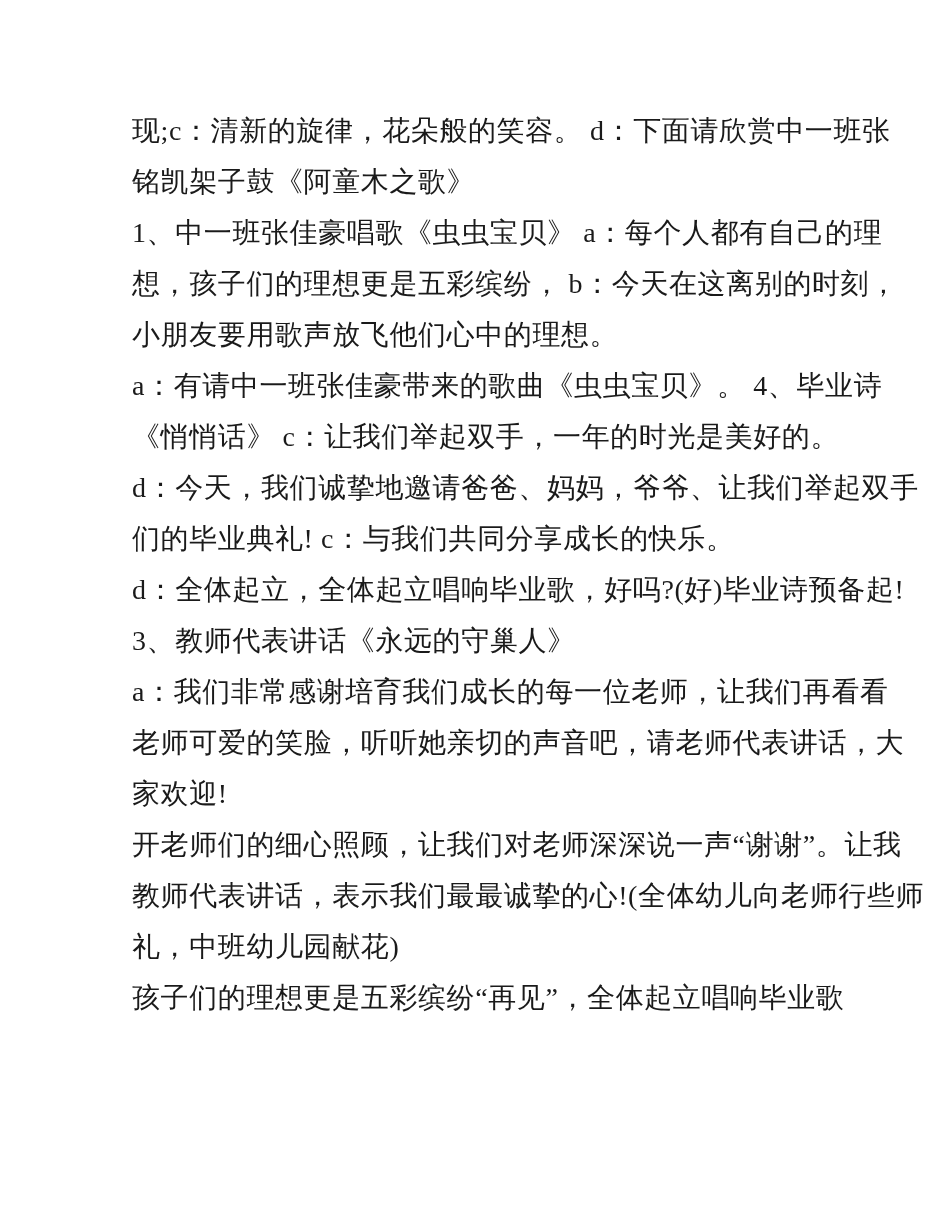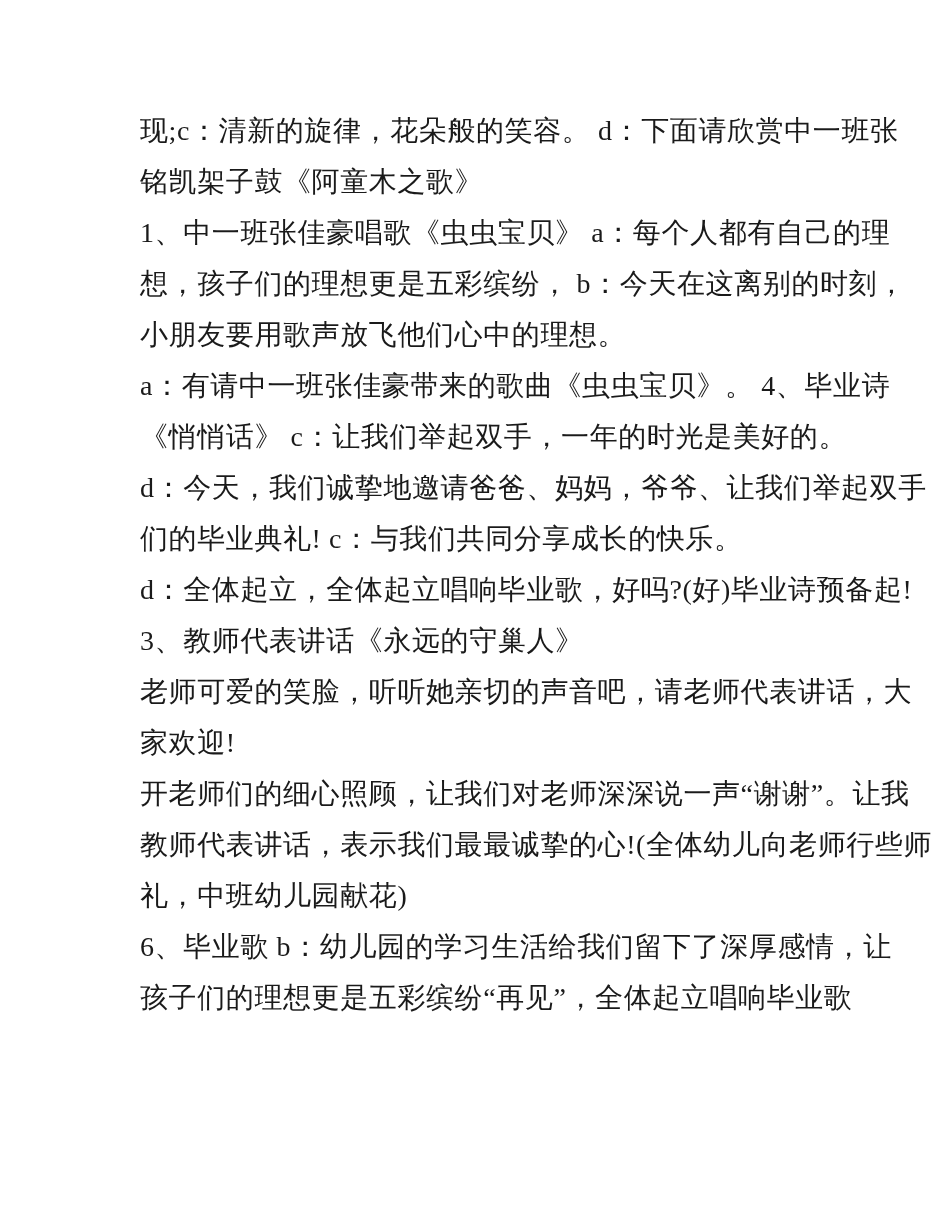--- a/index.html
+++ b/index.html
@@ -11,21 +11,21 @@
     position: relative;
     width: 950px;
     height: 1229px;
     background: #ffffff;
     overflow: hidden;
     font-family: "Liberation Serif", "DejaVu Serif", serif;
   }
   .text-block {
     position: absolute;
     top: 105px;
-    left: 140px;
+    left: 132px;
     width: 700px;
   }
   .line {
     margin: 0;
     padding: 0;
     font-size: 28px;
     line-height: 51px;
     height: 51px;
     letter-spacing: 0.6px;
     color: #1a1a1a;
@@ -42,21 +42,21 @@
     <p class="line">铭凯架子鼓《阿童木之歌》</p>
     <p class="line">1、中一班张佳豪唱歌《虫虫宝贝》 a：每个人都有自己的理</p>
     <p class="line">想，孩子们的理想更是五彩缤纷， b：今天在这离别的时刻，</p>
     <p class="line">小朋友要用歌声放飞他们心中的理想。</p>
     <p class="line">a：有请中一班张佳豪带来的歌曲《虫虫宝贝》。 4、毕业诗</p>
     <p class="line">《悄悄话》 c：让我们举起双手，一年的时光是美好的。</p>
     <p class="line">d：今天，我们诚挚地邀请爸爸、妈妈，爷爷、让我们举起双手</p>
     <p class="line">们的毕业典礼! c：与我们共同分享成长的快乐。</p>
     <p class="line">d：全体起立，全体起立唱响毕业歌，好吗?(好)毕业诗预备起!</p>
     <p class="line">3、教师代表讲话《永远的守巢人》</p>
+    <p class="line">a：我们非常感谢培育我们成长的每一位老师，让我们再看看</p>
     <p class="line">老师可爱的笑脸，听听她亲切的声音吧，请老师代表讲话，大</p>
     <p class="line">家欢迎!</p>
     <p class="line">开老师们的细心照顾，让我们对老师深深说一声“谢谢”。让我</p>
     <p class="line">教师代表讲话，表示我们最最诚挚的心!(全体幼儿向老师行些师</p>
     <p class="line">礼，中班幼儿园献花)</p>
-    <p class="line">6、毕业歌 b：幼儿园的学习生活给我们留下了深厚感情，让</p>
     <p class="line">孩子们的理想更是五彩缤纷“再见”，全体起立唱响毕业歌</p>
   </div>
 </div>
 
 </body></html>

